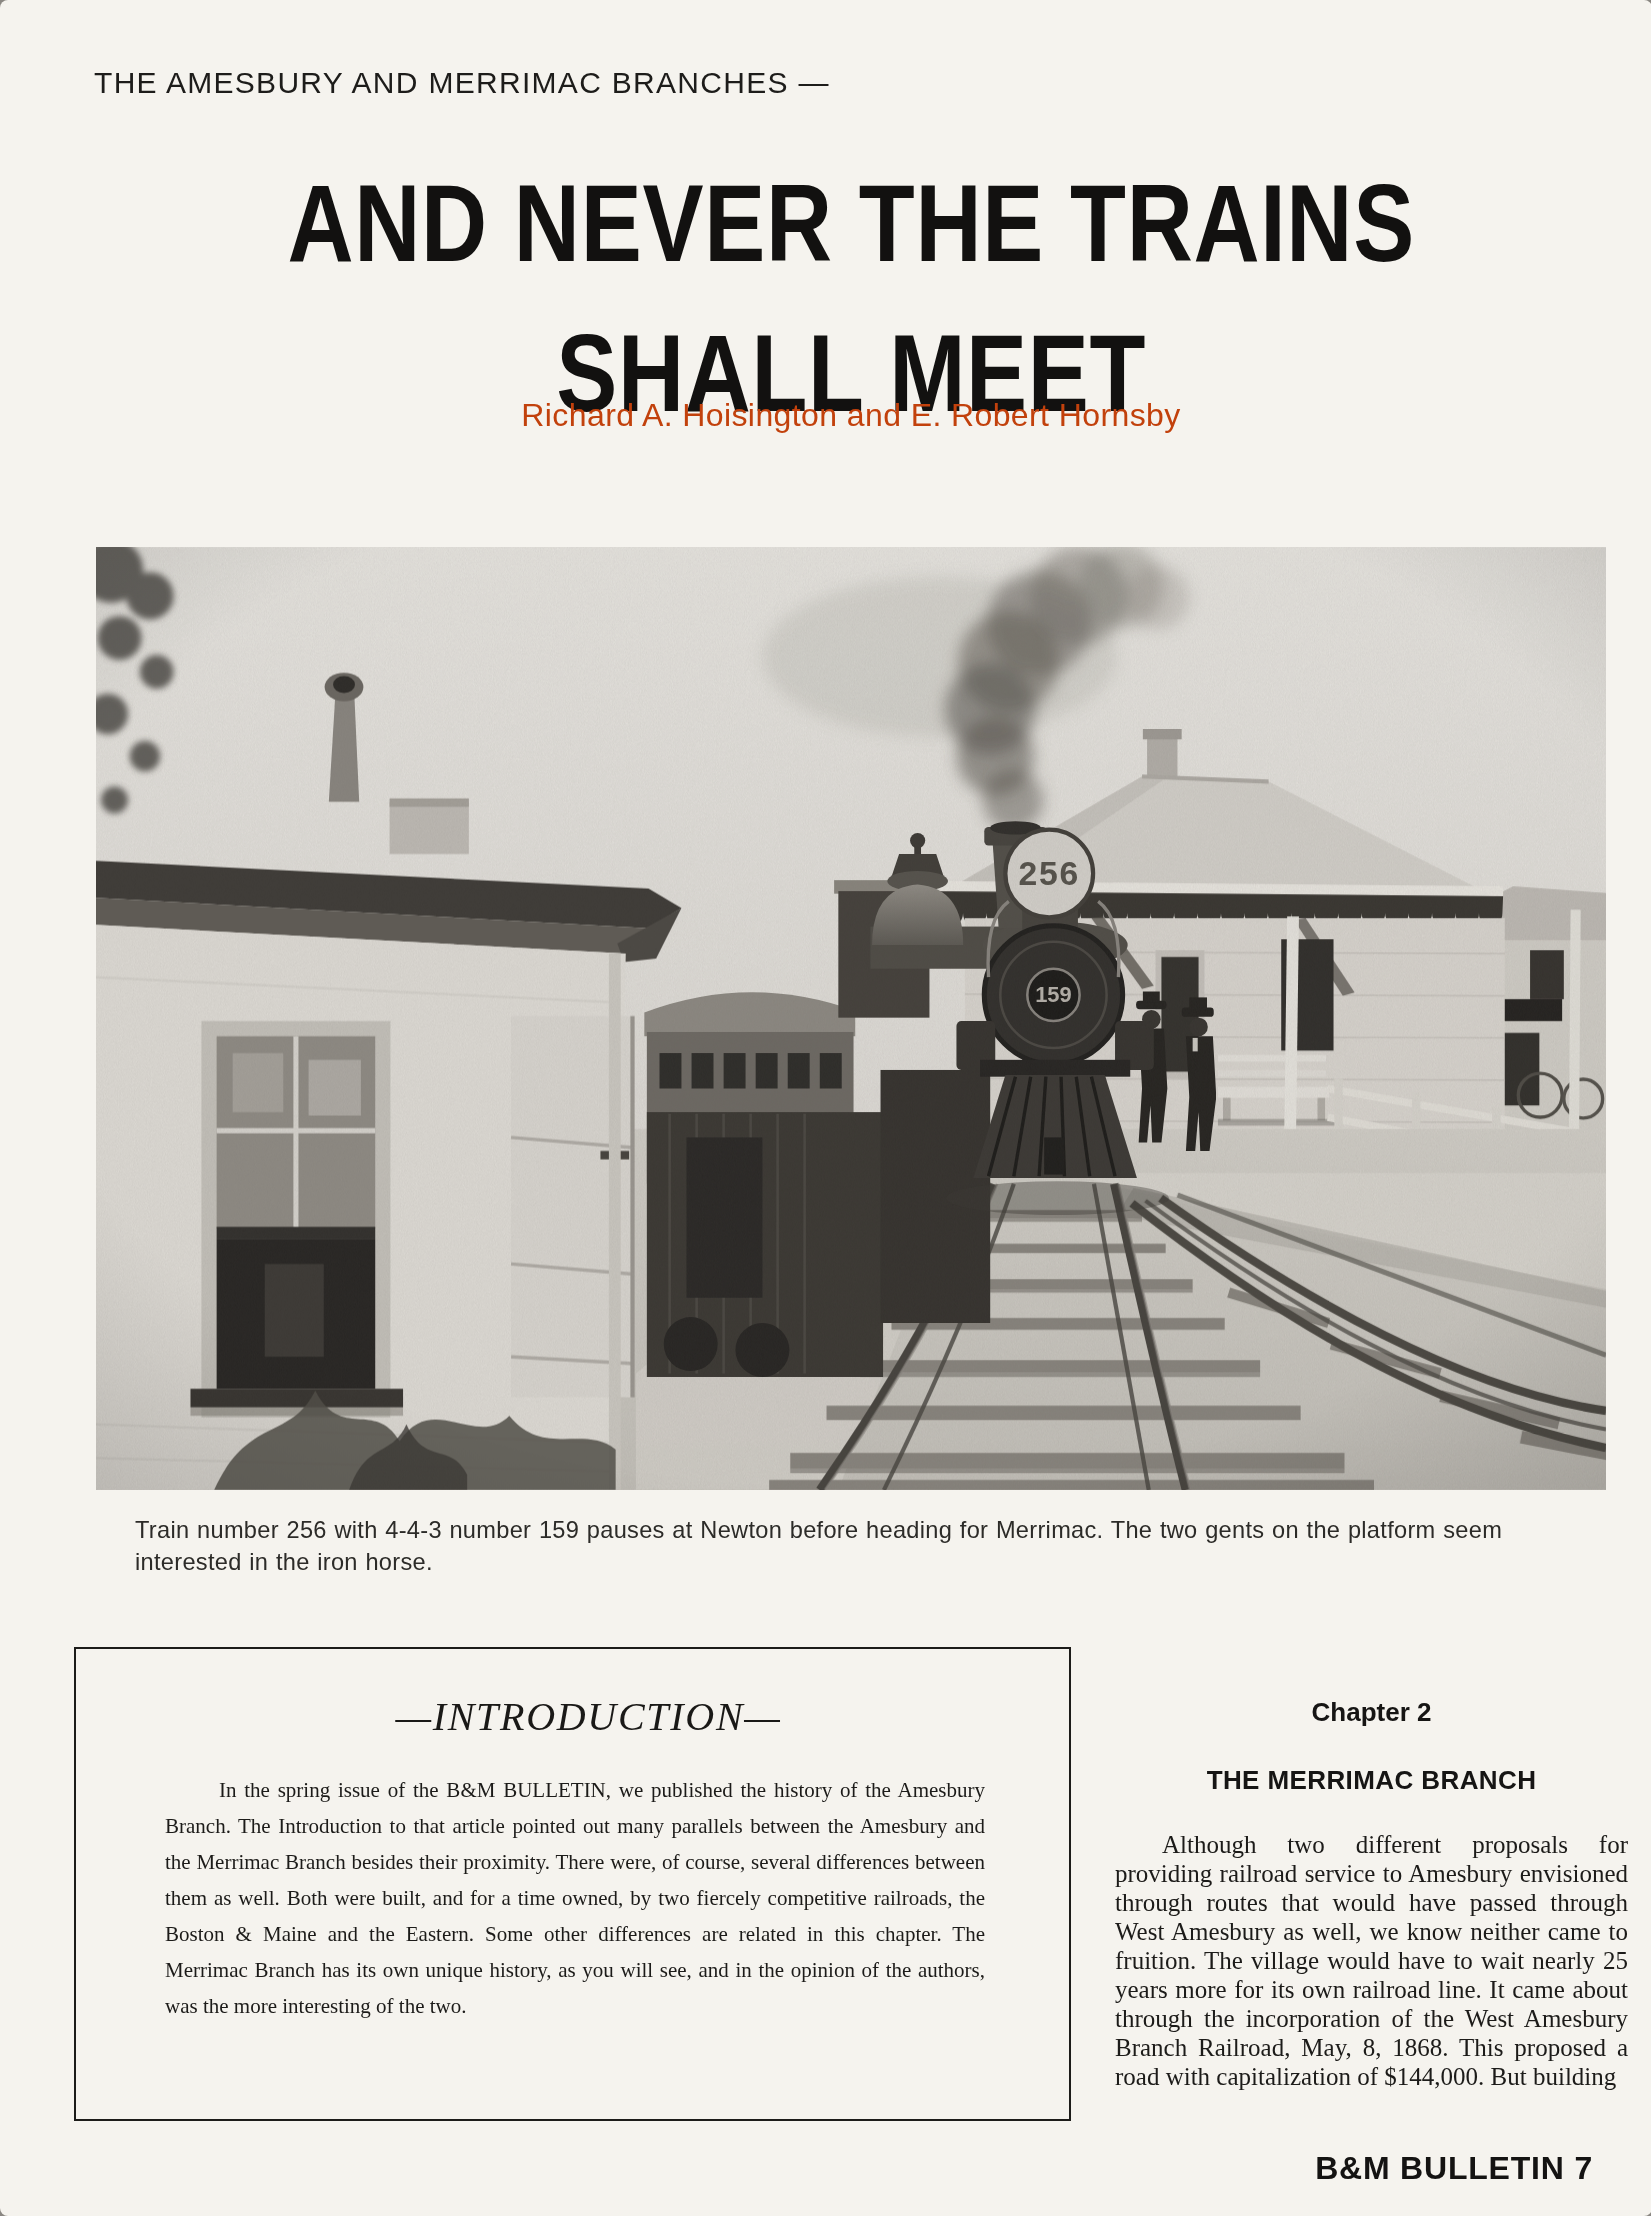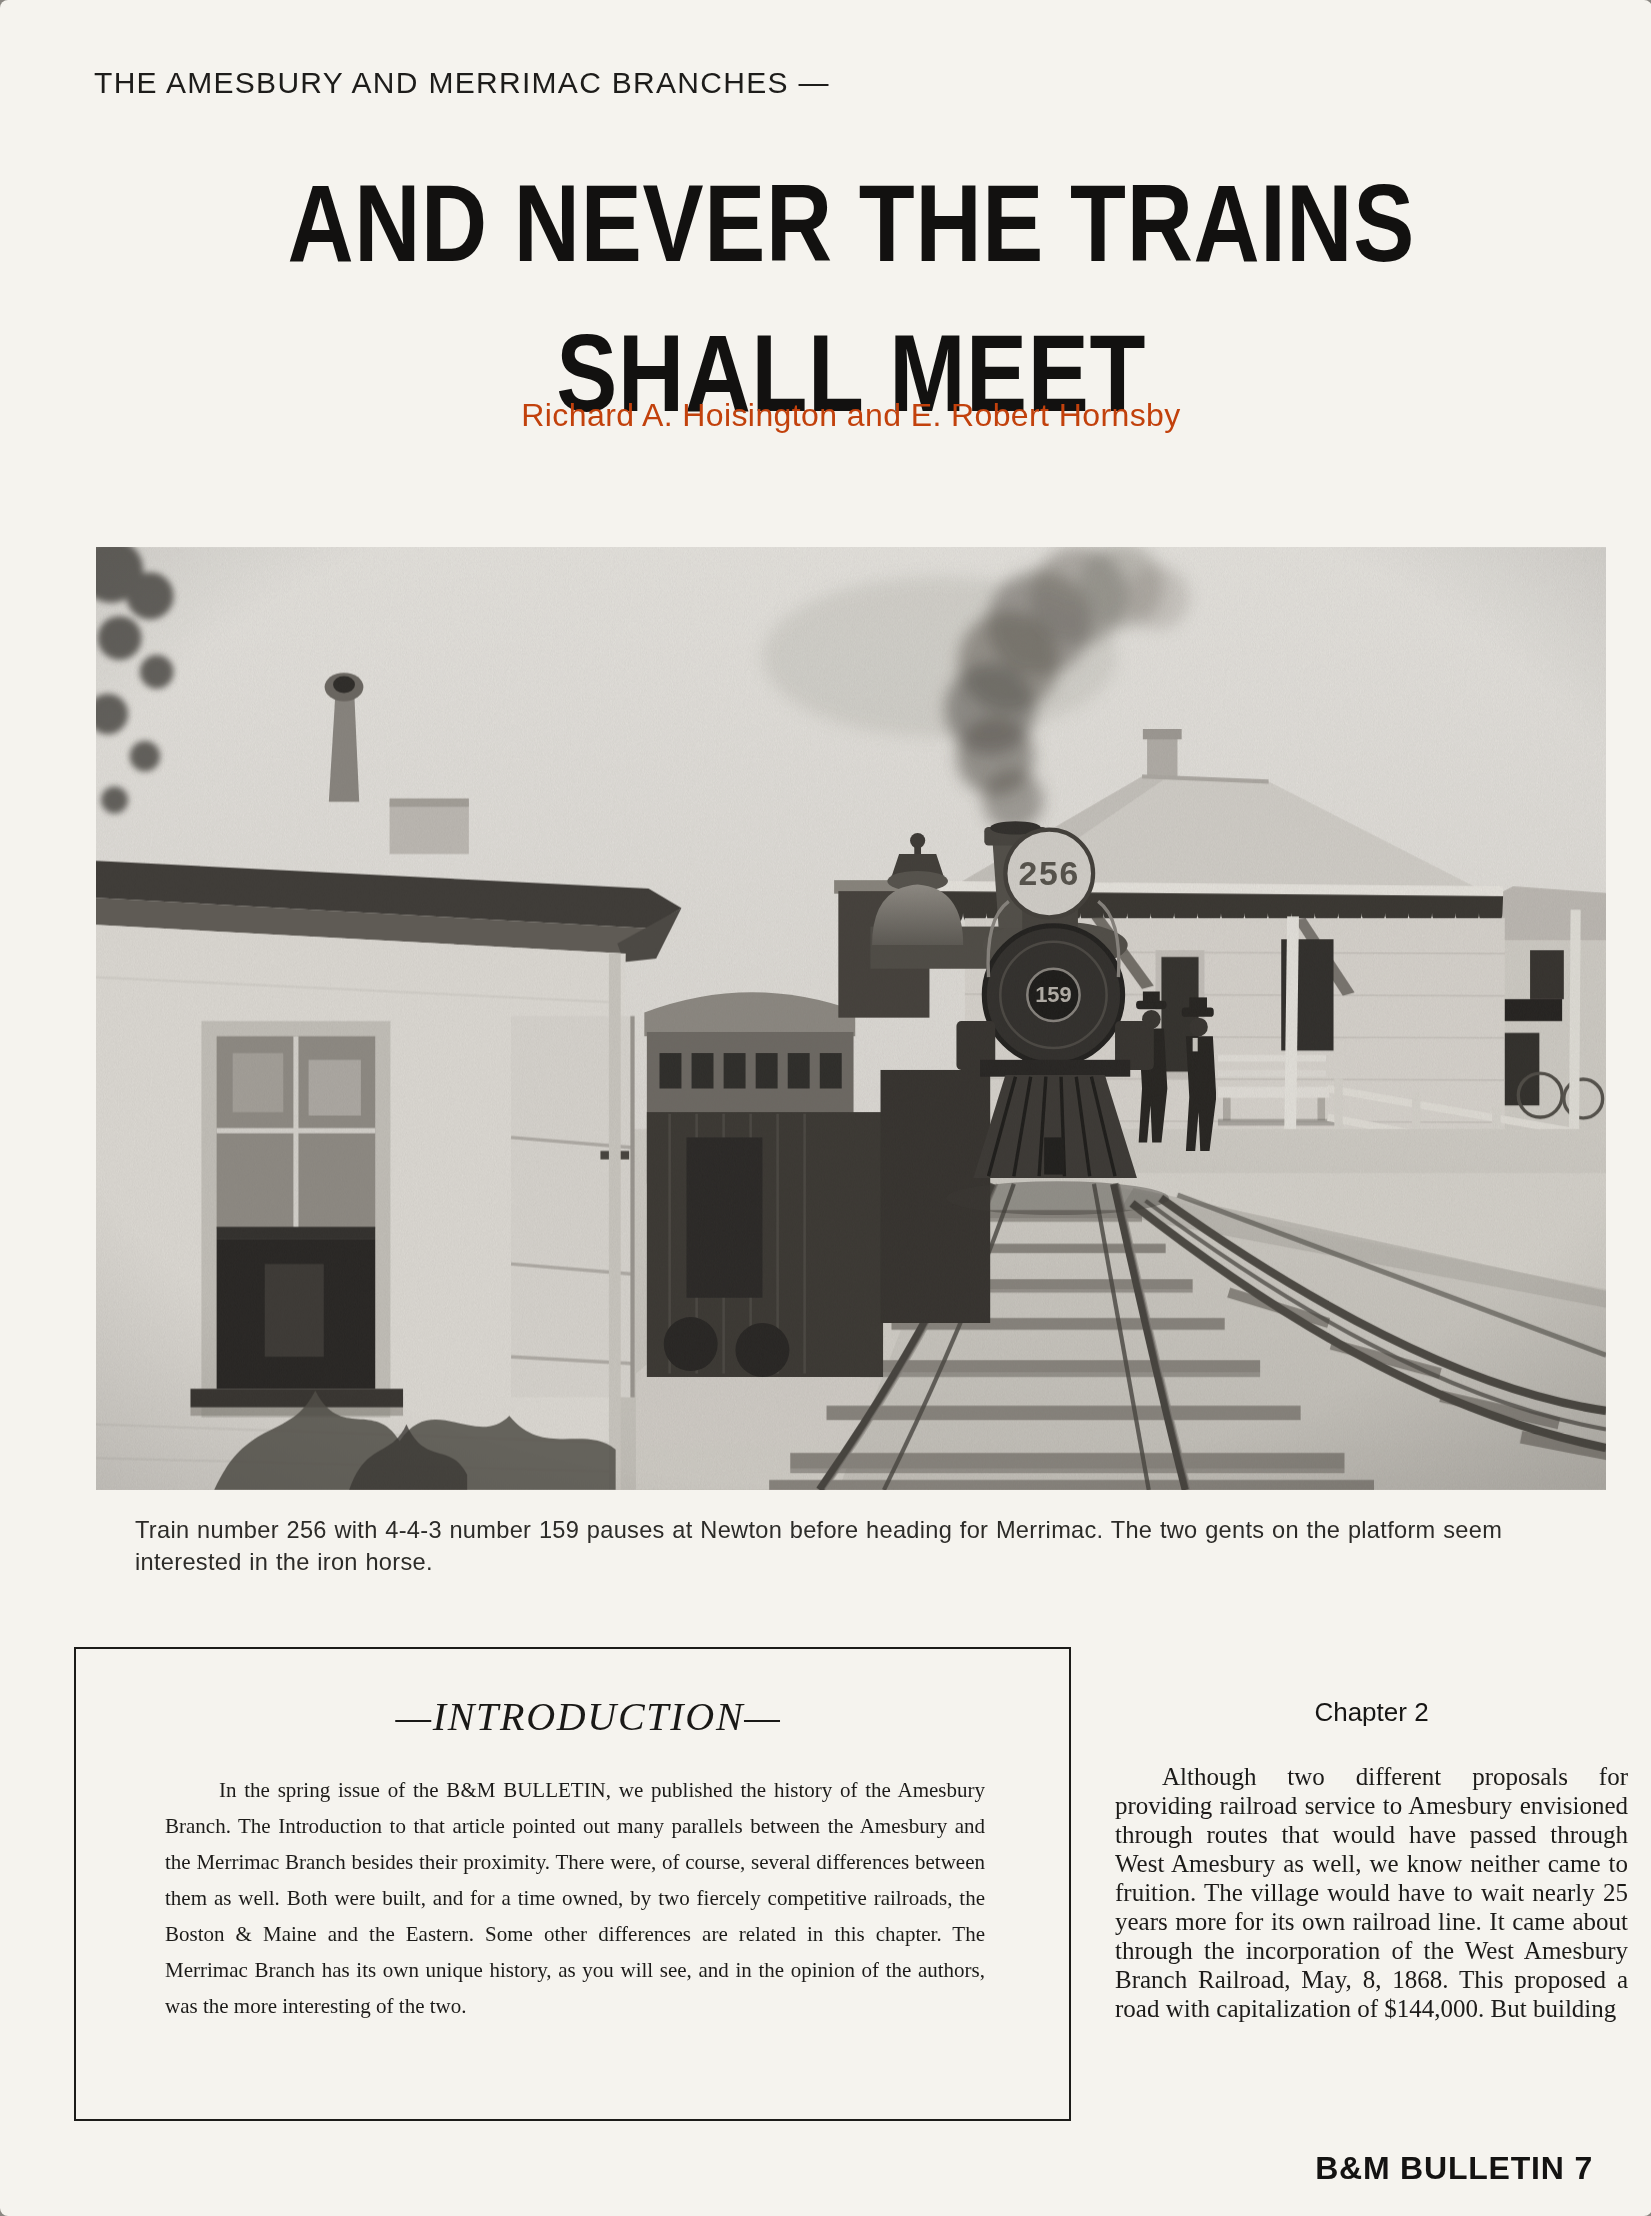--- a/index.html
+++ b/index.html
@@ -34,21 +34,21 @@
   }
   #intro-heading{
     margin-top:44px;text-align:center;font-family:"Liberation Serif",serif;
     font-style:italic;font-size:40px;letter-spacing:1.7px;color:#1a1917;padding-left:32px;
   }
   #intro-body{
     margin:32px 84px 0 89px;font-family:"Liberation Serif",serif;
     font-size:21px;line-height:36px;text-align:justify;text-indent:54px;color:#1c1b19;
   }
   #chapter-col{left:1115px;top:1697px;width:513px;}
-  #chapter-label{text-align:center;font-weight:400;font-size:26px;color:#161514;}
+  #chapter-label{text-align:center;font-weight:700;font-size:26px;color:#161514;}
   #chapter-heading{text-align:center;font-weight:700;font-size:26px;margin-top:37px;
     letter-spacing:0.4px;color:#161514;}
   #chapter-body{
     margin-top:34px;font-family:"Liberation Serif",serif;font-size:25px;line-height:29px;
     text-align:justify;text-indent:47px;color:#1c1b19;
   }
   #footer{
     right:59px;top:2150px;font-weight:700;font-size:32px;letter-spacing:0.8px;color:#141312;
   }
 </style>
@@ -356,19 +356,20 @@
 
   <div id="caption" class="abs">Train number 256 with 4-4-3 number 159 pauses at Newton before heading for Merrimac. The two gents on the platform seem interested in the iron horse.</div>
 
   <div id="intro-box" class="abs">
     <div id="intro-heading">—INTRODUCTION—</div>
     <div id="intro-body">In the spring issue of the B&amp;M BULLETIN, we published the history of the Amesbury Branch. The Introduction to that article pointed out many parallels between the Amesbury and the Merrimac Branch besides their proximity. There were, of course, several differences between them as well. Both were built, and for a time owned, by two fiercely competitive railroads, the Boston &amp; Maine and the Eastern. Some other differences are related in this chapter. The Merrimac Branch has its own unique history, as you will see, and in the opinion of the authors, was the more interesting of the two.</div>
   </div>
 
   <div id="chapter-col" class="abs">
     <div id="chapter-label">Chapter 2</div>
+    <div id="chapter-heading">THE MERRIMAC BRANCH</div>
     <div id="chapter-body">Although two different proposals for providing railroad service to Amesbury envisioned through routes that would have passed through West Amesbury as well, we know neither came to fruition. The village would have to wait nearly 25 years more for its own railroad line. It came about through the incorporation of the West Amesbury Branch Railroad, May, 8, 1868. This proposed a road with capitalization of $144,000. But building</div>
   </div>
 
   <div id="footer" class="abs">B&amp;M BULLETIN 7</div>
 
 </div>
 
 
 </body></html>

